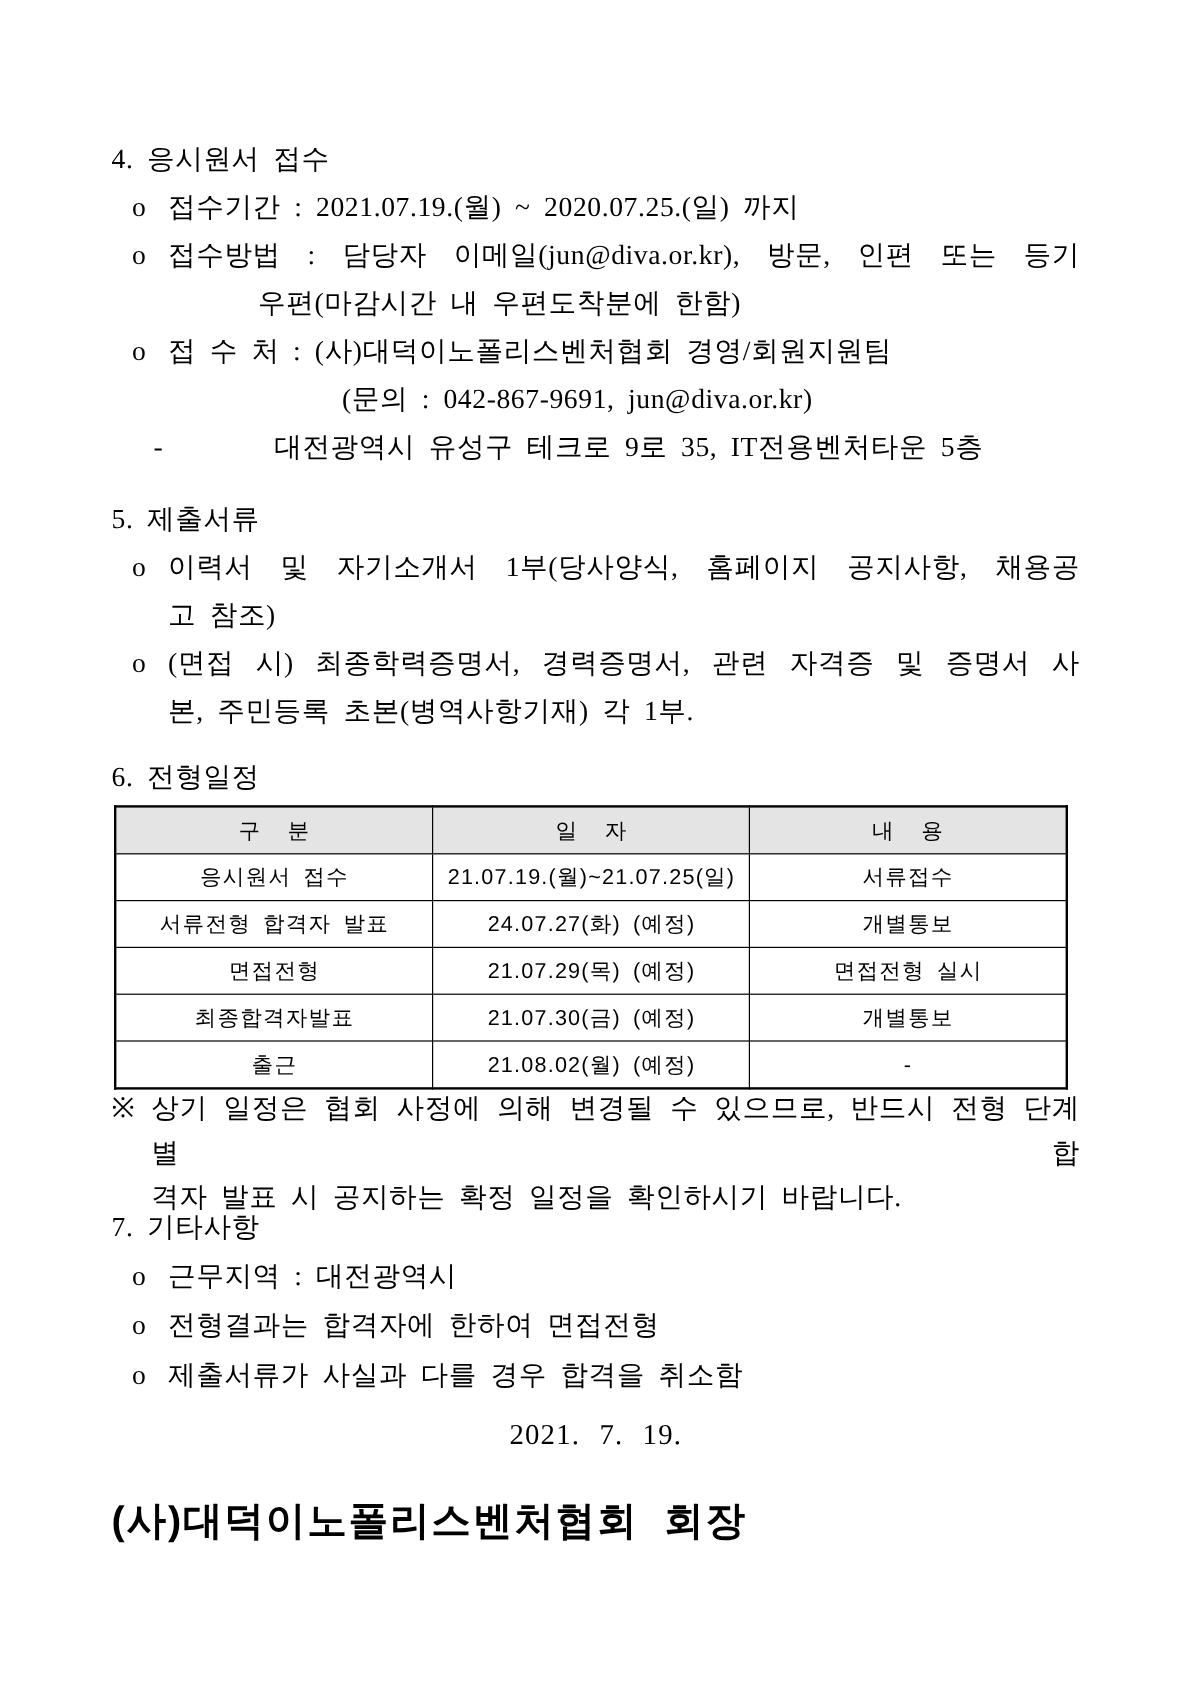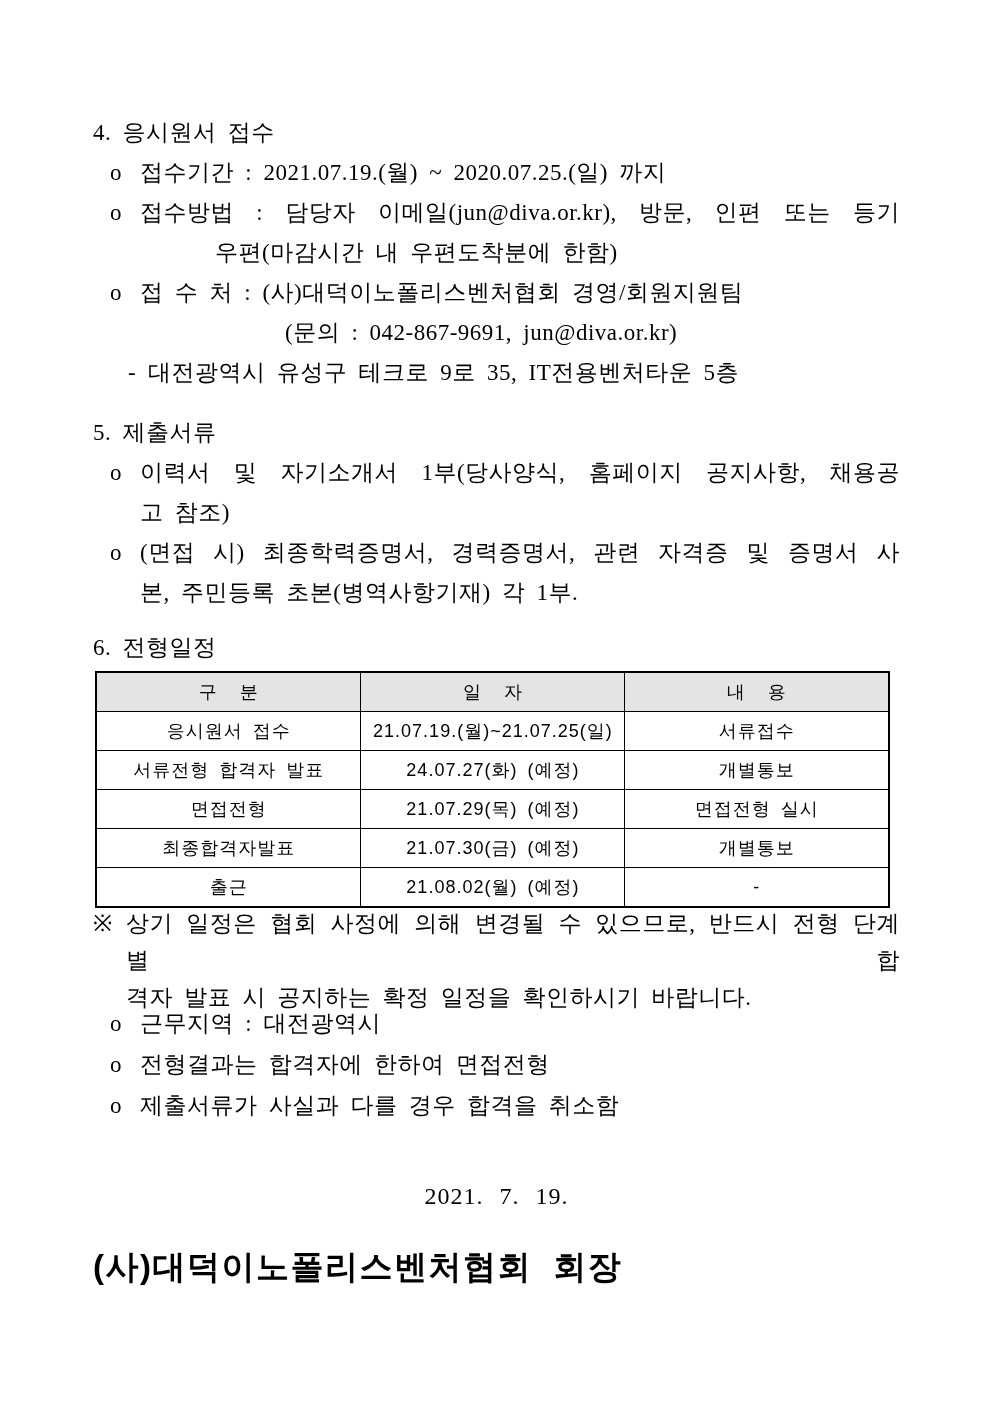--- a/index.html
+++ b/index.html
@@ -10,21 +10,21 @@
   }
   .blk { position:absolute; left:93px; width:807px; }
   .ttl { line-height:40px; word-spacing:5px; letter-spacing:0.5px; }
   .ln  { position:relative; line-height:40px; word-spacing:5px; letter-spacing:0.5px; }
   .mk  { position:absolute; left:17px; top:0; }
   .tx  { display:block; margin-left:47px; }
   .just .tx { text-align:justify; text-align-last:justify; }
   .cont-a .tx { margin-left:122px; }   
   .cont-b .tx { margin-left:192px; }   
   .dash .mk { left:35px; }
-  .dash .tx { margin-left:55px; }
+  .dash .tx { margin-left:55px;text-align:center; }
 
   
   .sched {
     position:absolute; left:95px; top:671px; width:795px;
     border-collapse:collapse; table-layout:fixed;
     font-family:"Liberation Sans","DejaVu Sans",sans-serif;
     font-size:18px; border:2px solid #000;
   }
   .sched th, .sched td {
     border:1px solid #000; height:38px; padding:0;
@@ -147,20 +147,21 @@
     <div class="ln just">
       <span class="mk">※</span>
       <span class="tx">상기 일정은 협회 사정에 의해 변경될 수 있으므로, 반드시 전형 단계별 합</span>
     </div>
     <div class="ln">
       <span class="tx">격자 발표 시 공지하는 확정 일정을 확인하시기 바랍니다.</span>
     </div>
   </div>
 
   <div class="blk sec7" style="top:1003px;">
+    <div class="ttl">7. 기타사항</div>
     <div class="ln">
       <span class="mk">o</span>
       <span class="tx">근무지역 : 대전광역시</span>
     </div>
     <div class="ln">
       <span class="mk">o</span>
       <span class="tx">전형결과는 합격자에 한하여 면접전형</span>
     </div>
     <div class="ln">
       <span class="mk">o</span>

